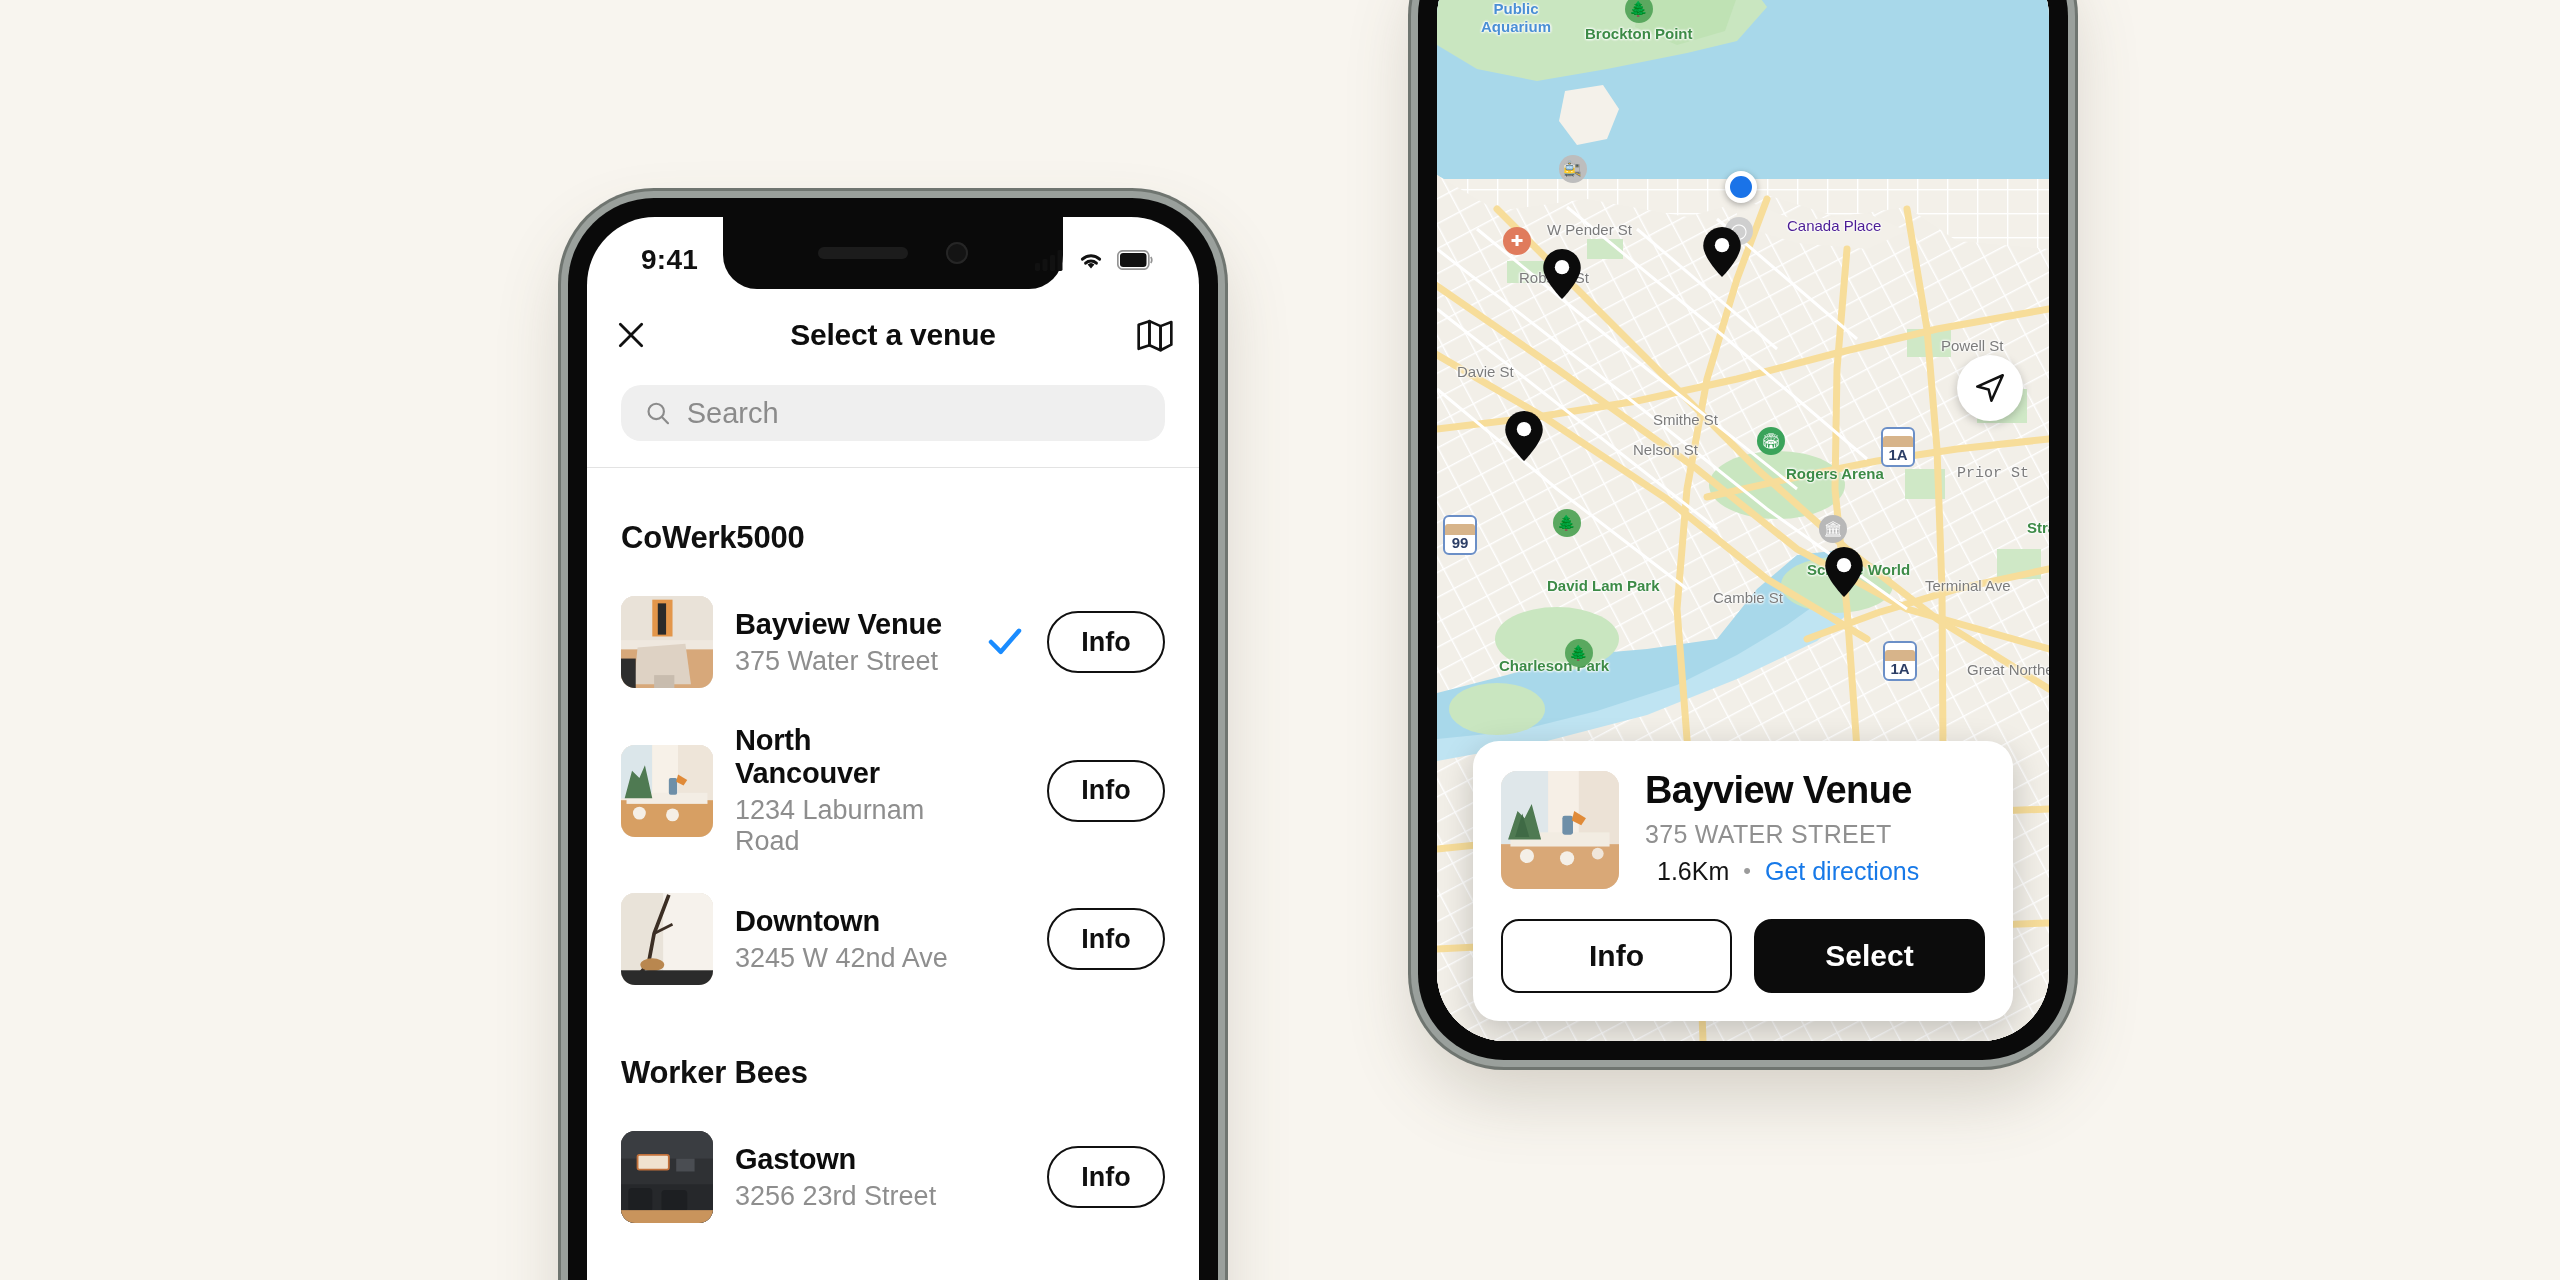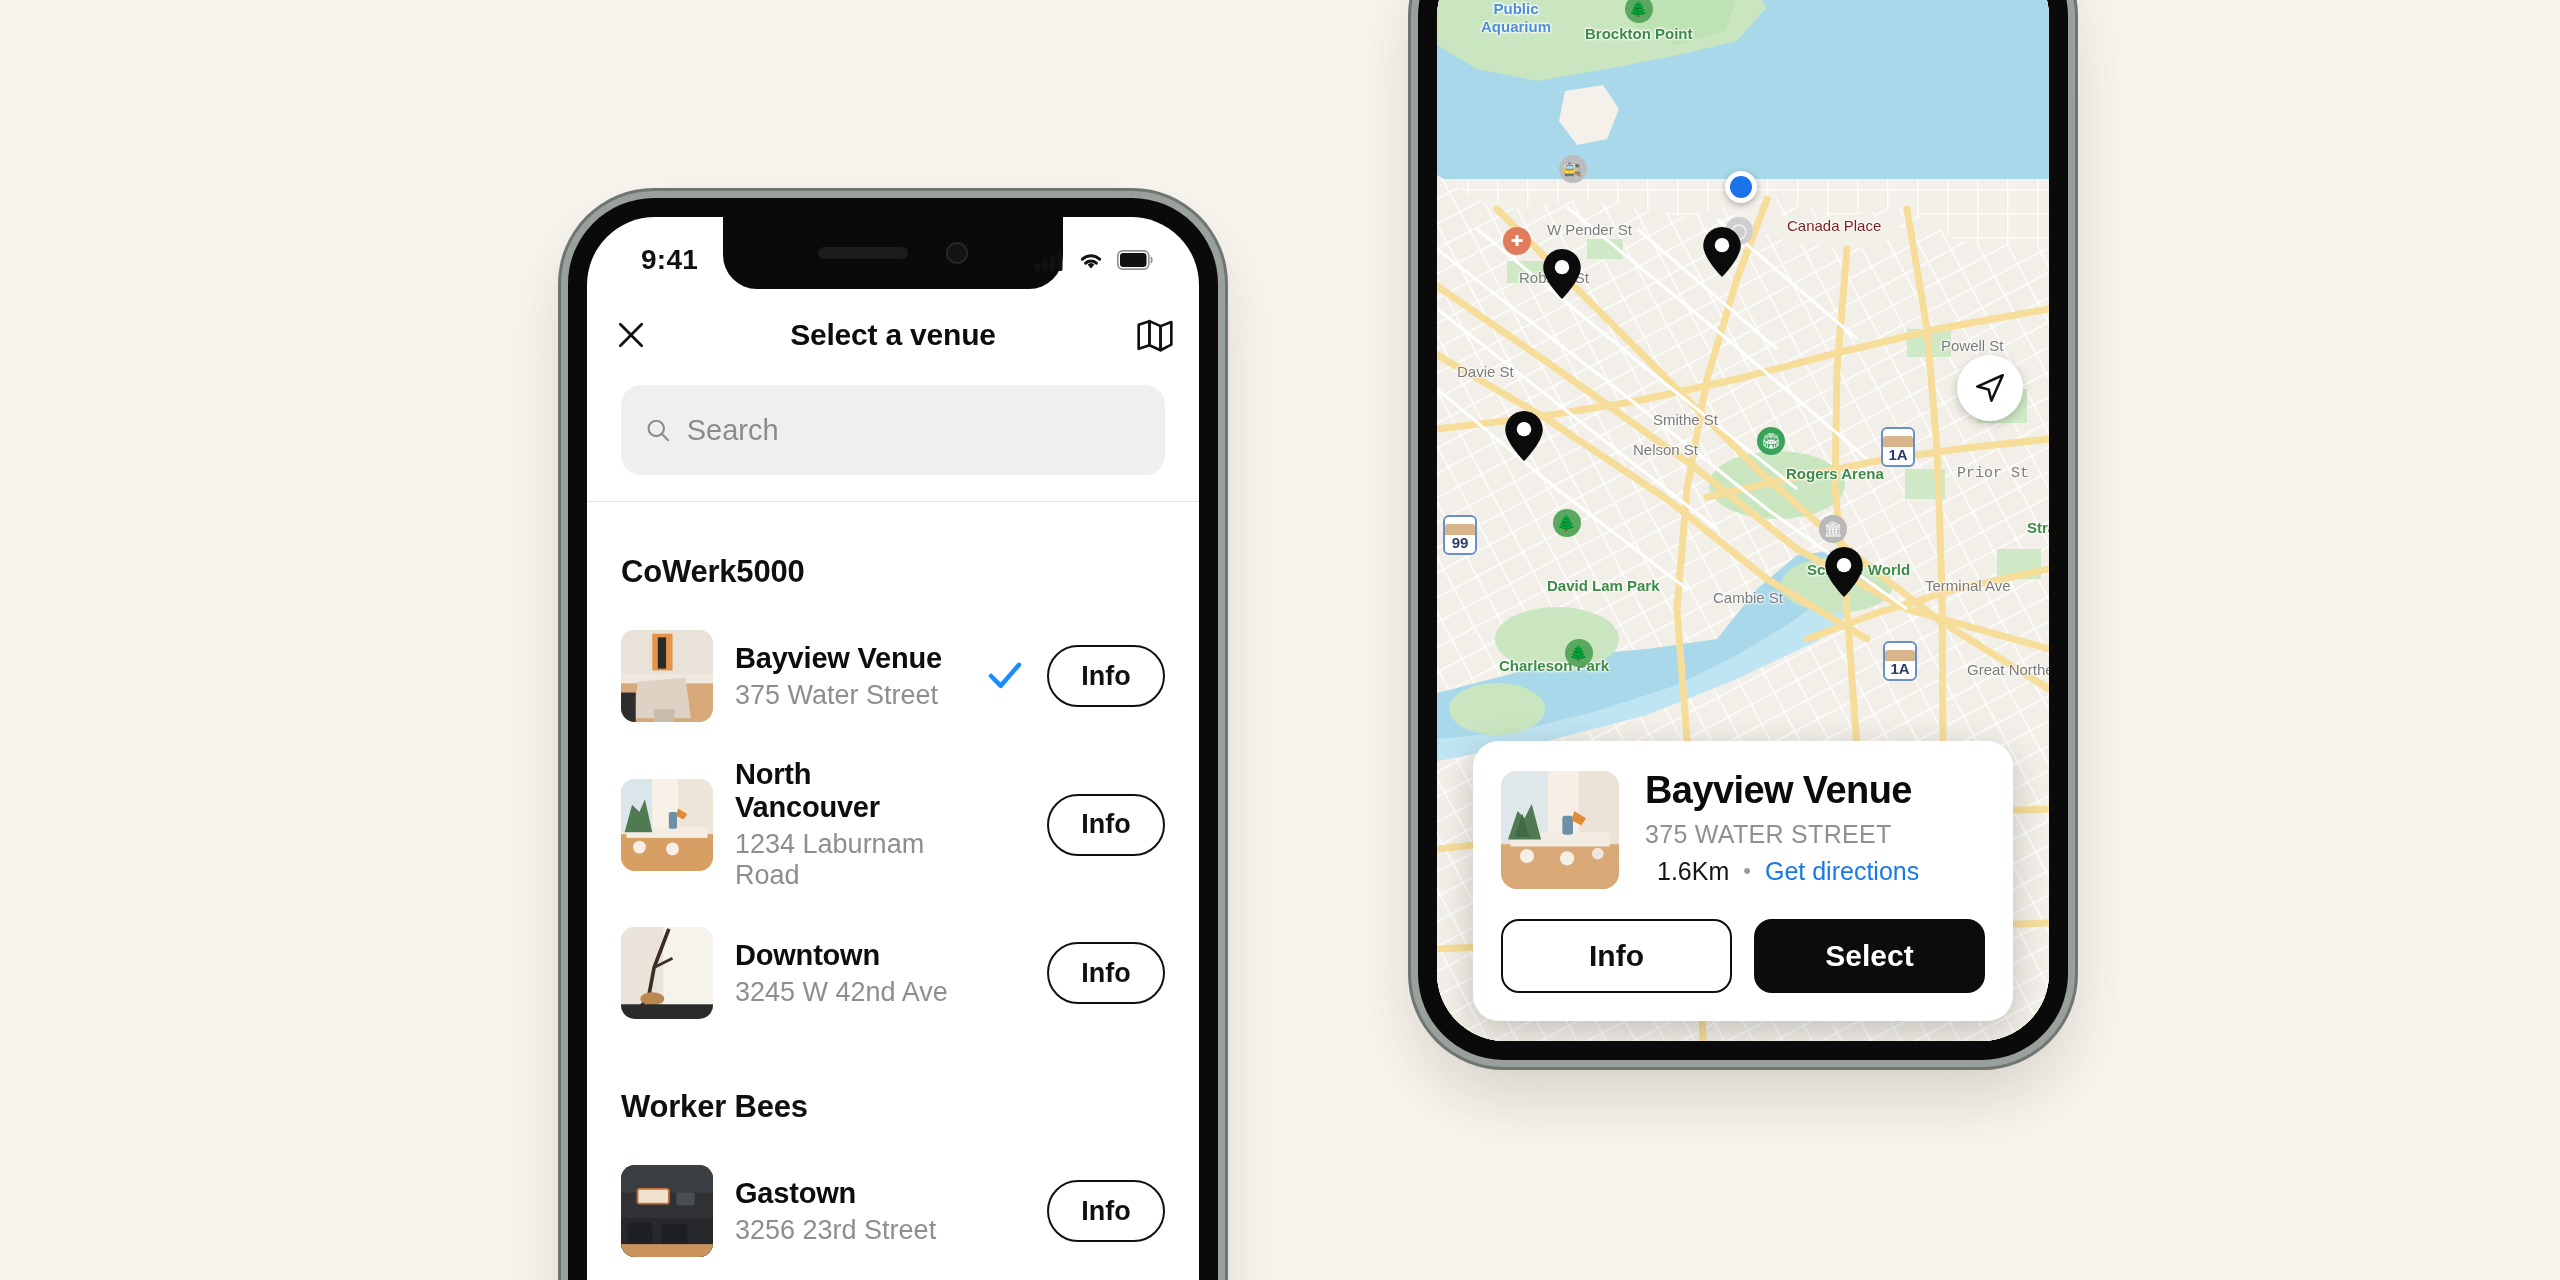--- a/index.html
+++ b/index.html
@@ -51,21 +51,21 @@
   .navbar {
     height: 92px; display: flex; align-items: center; justify-content: space-between;
     padding: 0 16px; background: #fff;
   }
   .nav-title { font-size: 30px; font-weight: 700; color: #0d0d0d; letter-spacing: -.2px; }
   .icon-btn { width: 56px; height: 56px; display: flex; align-items: center; justify-content: center; cursor: pointer; }
 
   .search-wrap { padding: 4px 34px 26px; background: #fff; }
   .search-box {
     display: flex; align-items: center; gap: 16px;
-    height: 90px; background: #efefef; border-radius: 20px; padding: 0 24px;
+    height: 56px; background: #efefef; border-radius: 20px; padding: 0 24px;
   }
   .search-input {
     border: none; outline: none; background: transparent;
     font-family: "Liberation Sans", sans-serif; font-size: 29px; color: #6a6a6a; width: 100%;
   }
   .search-input::placeholder { color: #8b8b8b; }
   .divider { height: 1px; background: #e3e3e3; }
 
   .list { background: #fff; }
   .section-title {
@@ -95,21 +95,21 @@
   #phone-right .phone-screen { inset: 19px; background: #eae7e1; }
 
   .map { position: absolute; inset: 0; overflow: hidden; background: #f0ede6; }
   .map-label {
     position: absolute; font-size: 15px; white-space: nowrap;
     text-shadow: 0 0 3px #fff, 0 0 3px #fff, 0 0 3px #fff, 0 0 2px #fff;
     pointer-events: none;
   }
   .map-label.park { color: #3d8b47; }
   .map-label.street { color: #7b7b7b; }
-  .map-label.poi { color: #7f1d1d; }
+  .map-label.poi { color: #4c1d95; }
   .map-label.water-poi { color: #4a8fd4; text-align: center; line-height: 1.15; }
 
   .pin { position: absolute; width: 38px; height: 50px; }
   .pin svg { display: block; }
   .user-dot {
     position: absolute; width: 32px; height: 32px; border-radius: 50%;
     background: #1a73e8; border: 5px solid #fff; box-shadow: 0 2px 6px rgba(0,0,0,.3);
   }
   .locate-btn {
     position: absolute; width: 66px; height: 66px; border-radius: 50%; background: #fff;

